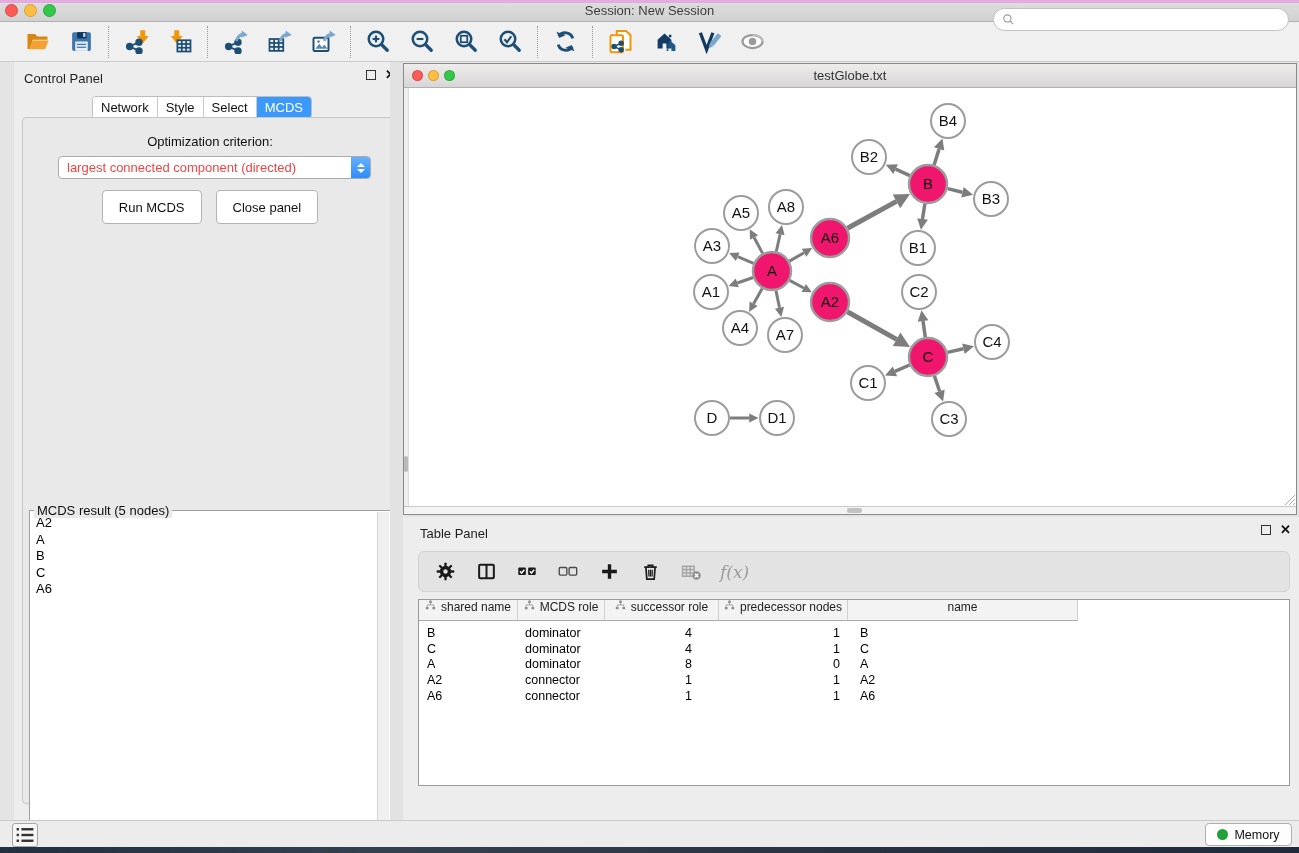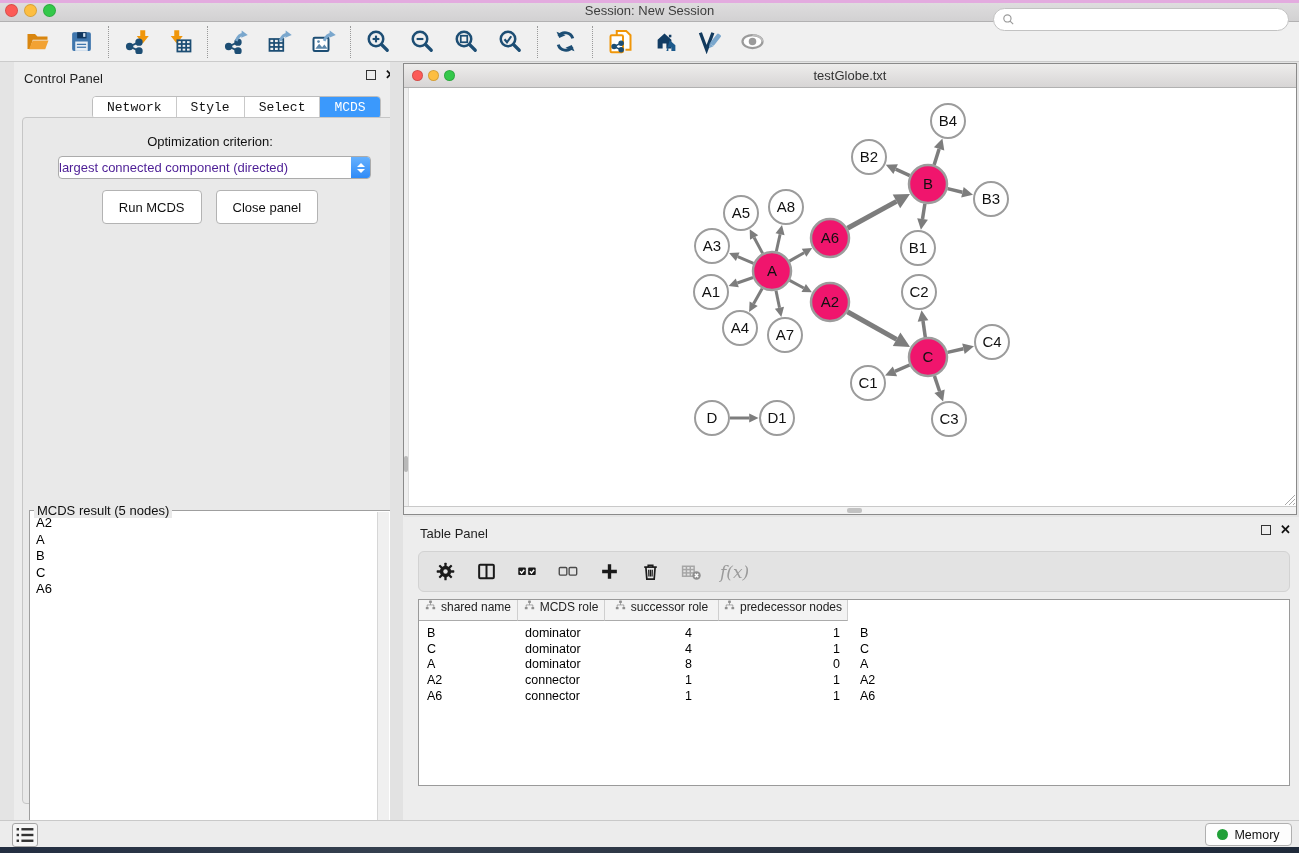--- a/index.html
+++ b/index.html
@@ -32,31 +32,31 @@
 
   
   #control-panel { position:absolute; left:14px; top:62px; width:390px; height:758px; background:#ededed; }
   #cp-gap { position:absolute; left:390px; top:62px; width:13px; height:758px; background:#e2e2e2; }
   #cp-header { position:absolute; left:10px; top:9px; color:#1f1f1f; }
   .win-ctrls { position:absolute; right:8px; top:8px; display:flex; gap:9px; align-items:center; }
   .float-box { width:10px; height:10px; border:1.5px solid #333; cursor:pointer; }
   .close-x { font-weight:bold; font-size:13px; color:#111; cursor:pointer; line-height:10px; }
   #cp-tabs { position:absolute; left:78px; top:34px; display:flex; height:23px;
              border:1px solid #bdbdbd; border-radius:4px; overflow:hidden; background:#fff; }
-  .seg { display:flex; align-items:center; justify-content:center; padding:0 14px;
-         border-right:1px solid #c9c9c9; background:#fff; color:#111; cursor:pointer;font-family:Liberation Mono, monospace; }
+  .seg { display:flex; align-items:center; justify-content:center; padding:0 8px;
+         border-right:1px solid #c9c9c9; background:#fff; color:#111; cursor:pointer; }
   .seg:last-child { border-right:none; }
   .seg.active { background:#3b99fc; color:#fff; }
   #cp-body { position:absolute; left:8px; top:55px; width:376px; height:687px;
              background:#e9e9e9; border:1px solid #c6c6c6; border-radius:4px; }
   #opt-label { position:absolute; left:0; width:100%; top:16px; text-align:center; color:#101010; }
   #criterion { position:absolute; left:35px; top:38px; width:313px; height:23px;
                background:#fff; border:1px solid #ababab; border-radius:4px;
                display:flex; align-items:center; cursor:pointer; }
-  #criterion .val { flex:1; padding-left:0; color:#4c1d95; white-space:nowrap; overflow:hidden; }
+  #criterion .val { flex:1; padding-left:8px; color:#ef4444; white-space:nowrap; overflow:hidden; }
   #criterion .stepper { width:19px; height:100%; border-radius:0 3px 3px 0;
                background:linear-gradient(#66b1fe,#2f8bf7); display:flex; flex-direction:column;
                align-items:center; justify-content:center; gap:2px; }
   .chev { width:0; height:0; border-left:4px solid transparent; border-right:4px solid transparent; }
   .chev.up { border-bottom:4px solid #fff; } .chev.down { border-top:4px solid #fff; }
   #cp-buttons { position:absolute; left:0; width:100%; top:72px; display:flex; justify-content:center; gap:14px; }
   .cp-btn { height:23px; padding:16px 16px; background:#fff; border:1px solid #b3b3b3; border-radius:4px;
             display:flex; align-items:center; color:#101010; cursor:pointer; }
   #mcds-box { position:absolute; left:6px; top:392px; width:362px; height:344px; border:1px solid #9f9f9f; background:#fff; }
   #mcds-legend { position:absolute; left:4px; top:-8px; background:#e9e9e9; padding:0 3px; color:#101010; }
@@ -601,20 +601,23 @@
             <svg viewBox="0 0 20 20">
               <g fill="#8e8e8e">
                 <rect x="7.5" y="1" width="5" height="4.5" rx="0.8"></rect>
                 <rect x="1.5" y="12.5" width="5" height="4.5" rx="0.8"></rect>
                 <rect x="13.5" y="12.5" width="5" height="4.5" rx="0.8"></rect>
               </g>
               <path d="M10 5.5 V9 M4 12.5 V9 h12 v3.5" fill="none" stroke="#8e8e8e" stroke-width="1.4"></path>
             </svg>
             <span>predecessor nodes</span>
           </div>
+          <div class="th" style="width: 230px;">
+            <span>name</span>
+          </div>
         </div>
       <div id="nt-rows">
           <div class="tr" style="top: 25px;">
             <div class="td" style="width: 99px; text-align: left; padding: 0px 0px 0px 8px;">B</div>
             <div class="td" style="width: 87px; text-align: left; padding: 0px 0px 0px 7px;">dominator</div>
             <div class="td" style="width: 114px; text-align: right; padding: 0px 27px 0px 0px;">4</div>
             <div class="td" style="width: 129px; text-align: right; padding: 0px 8px 0px 0px;">1</div>
             <div class="td" style="width: 230px; text-align: left; padding: 0px 0px 0px 12px;">B</div>
           </div>
           <div class="tr" style="top: 40.7px;">

